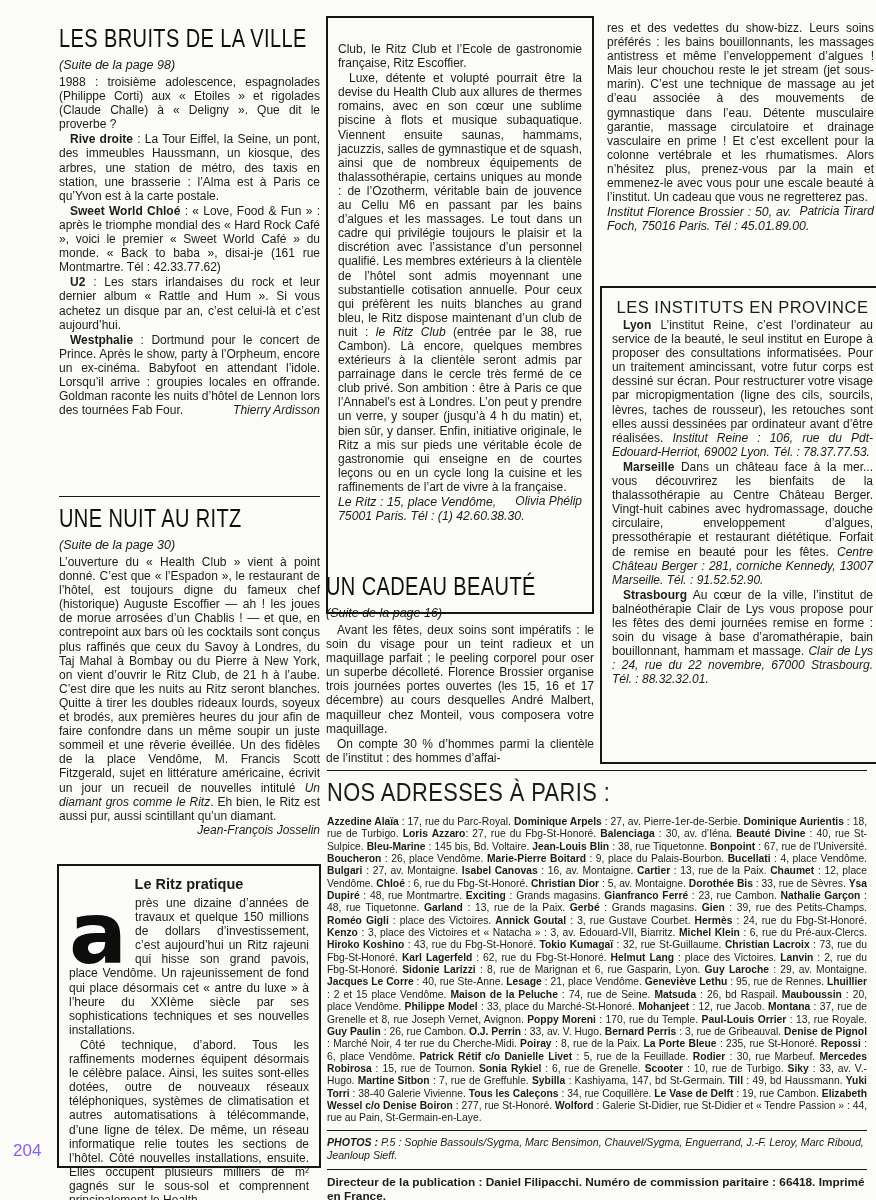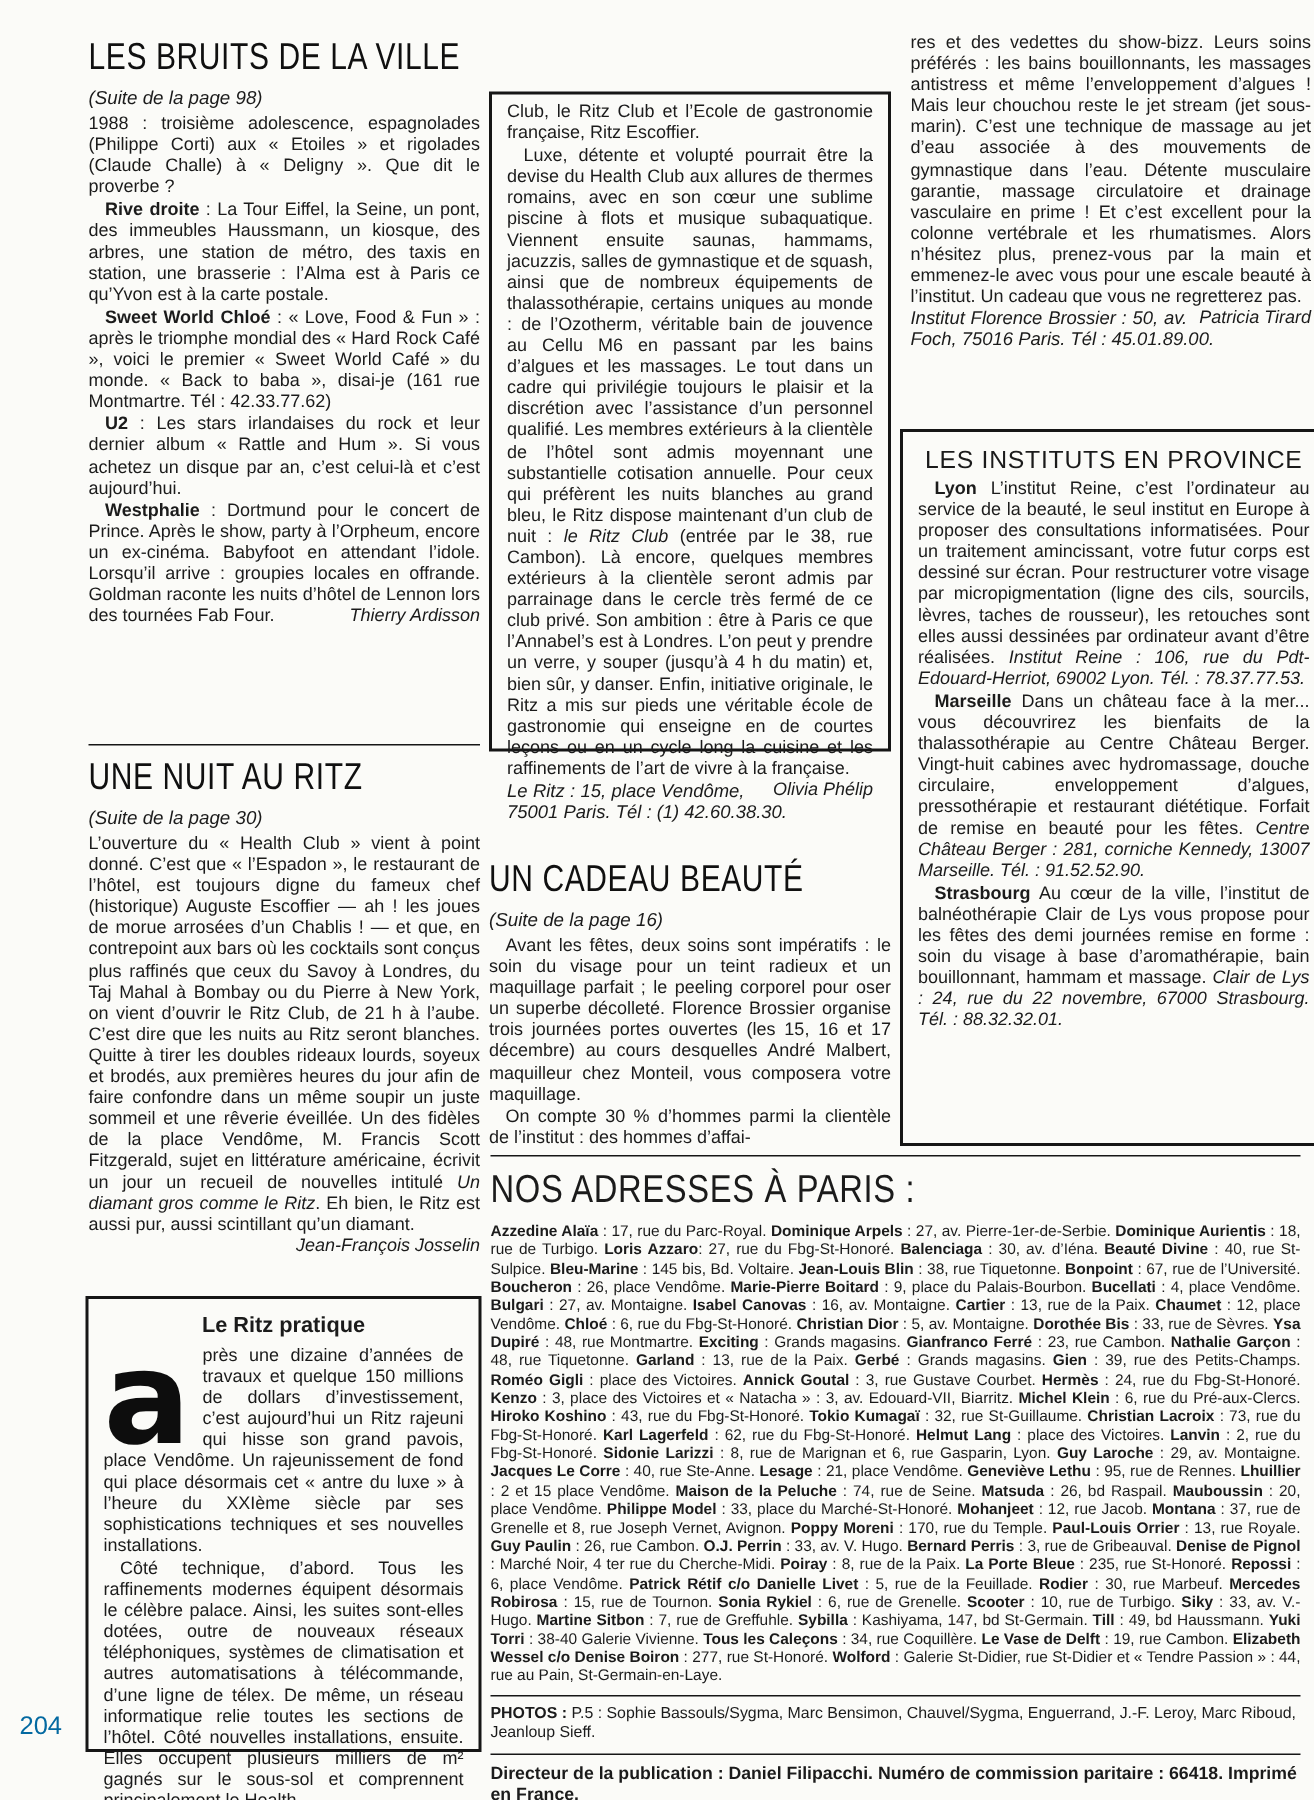--- a/index.html
+++ b/index.html
@@ -26,31 +26,31 @@
   .boxed { border:2px solid #161616; }
   .boxtitle-b { font-weight:700; font-size:14.5px; text-align:center; margin:2px 0 4px; }
   .boxtitle-l { font-weight:400; font-size:16.5px; text-align:center; letter-spacing:0.5px; margin:1px 0 1px; }
   .dropcap {
     float:left; font-family:"DejaVu Sans",sans-serif; font-weight:800;
     font-size:86px; line-height:62px; margin:6px 8px 0 0; color:#0d0d0d;
   }
   .contact { font-style:italic; font-size:12.3px; line-height:14.2px; text-align:justify; }
   .addr { font-size:10.3px; line-height:12.35px; text-align:justify; }
   .addr-title { font-weight:400; font-size:26px; transform:scaleX(0.84); transform-origin:0 60%; white-space:nowrap; letter-spacing:0.5px; margin:6px 0 8px; }
-  .photos { font-size:10.6px; line-height:13px; margin-top:5px; padding-top:5px; border-top:1.5px solid #161616; }
+  .photos { font-size:10.6px; line-height:13px; margin-top:5px; padding-top:5px; border-top:1.5px solid #161616;font-style:italic; }
   .imprint {
     font-weight:700; font-size:11.8px; padding:5px 0 5px;
     border-top:1.5px solid #161616; border-bottom:1.5px solid #161616;
   }
-  .pagenum { font-size:17px; color:#0369a1; }
+  .pagenum { font-size:17px; color:#8b5cf6; }
   
   #bruits        { left:59px;  top:24px;  width:261px; }
   #ritz          { left:59px;  top:496px; width:261px; padding-top:7px; }
   #ritz-box      { left:57px;  top:864px; width:264px; height:304px; padding:8px 10px 6px; }
-  #midbox        { left:326px; top:16px;  width:268px; height:440px; padding:4px 10px 8px;margin-top:45px; }
+  #midbox        { left:326px; top:16px;  width:268px; height:598px; padding:24px 10px 8px; }
   #cadeau        { left:326px; top:572px; width:268px; }
   #col3top       { left:607px; top:21px;  width:267px; }
   #instituts     { left:600px; top:286px; width:285px; height:478px; padding:9px 10px 6px; }
   #bottomband    { left:327px; top:770px; width:540px; }
   #pn            { left:13px;  top:1141px; }
 </style>
 </head>
 <body>
 
 <div class="page">

